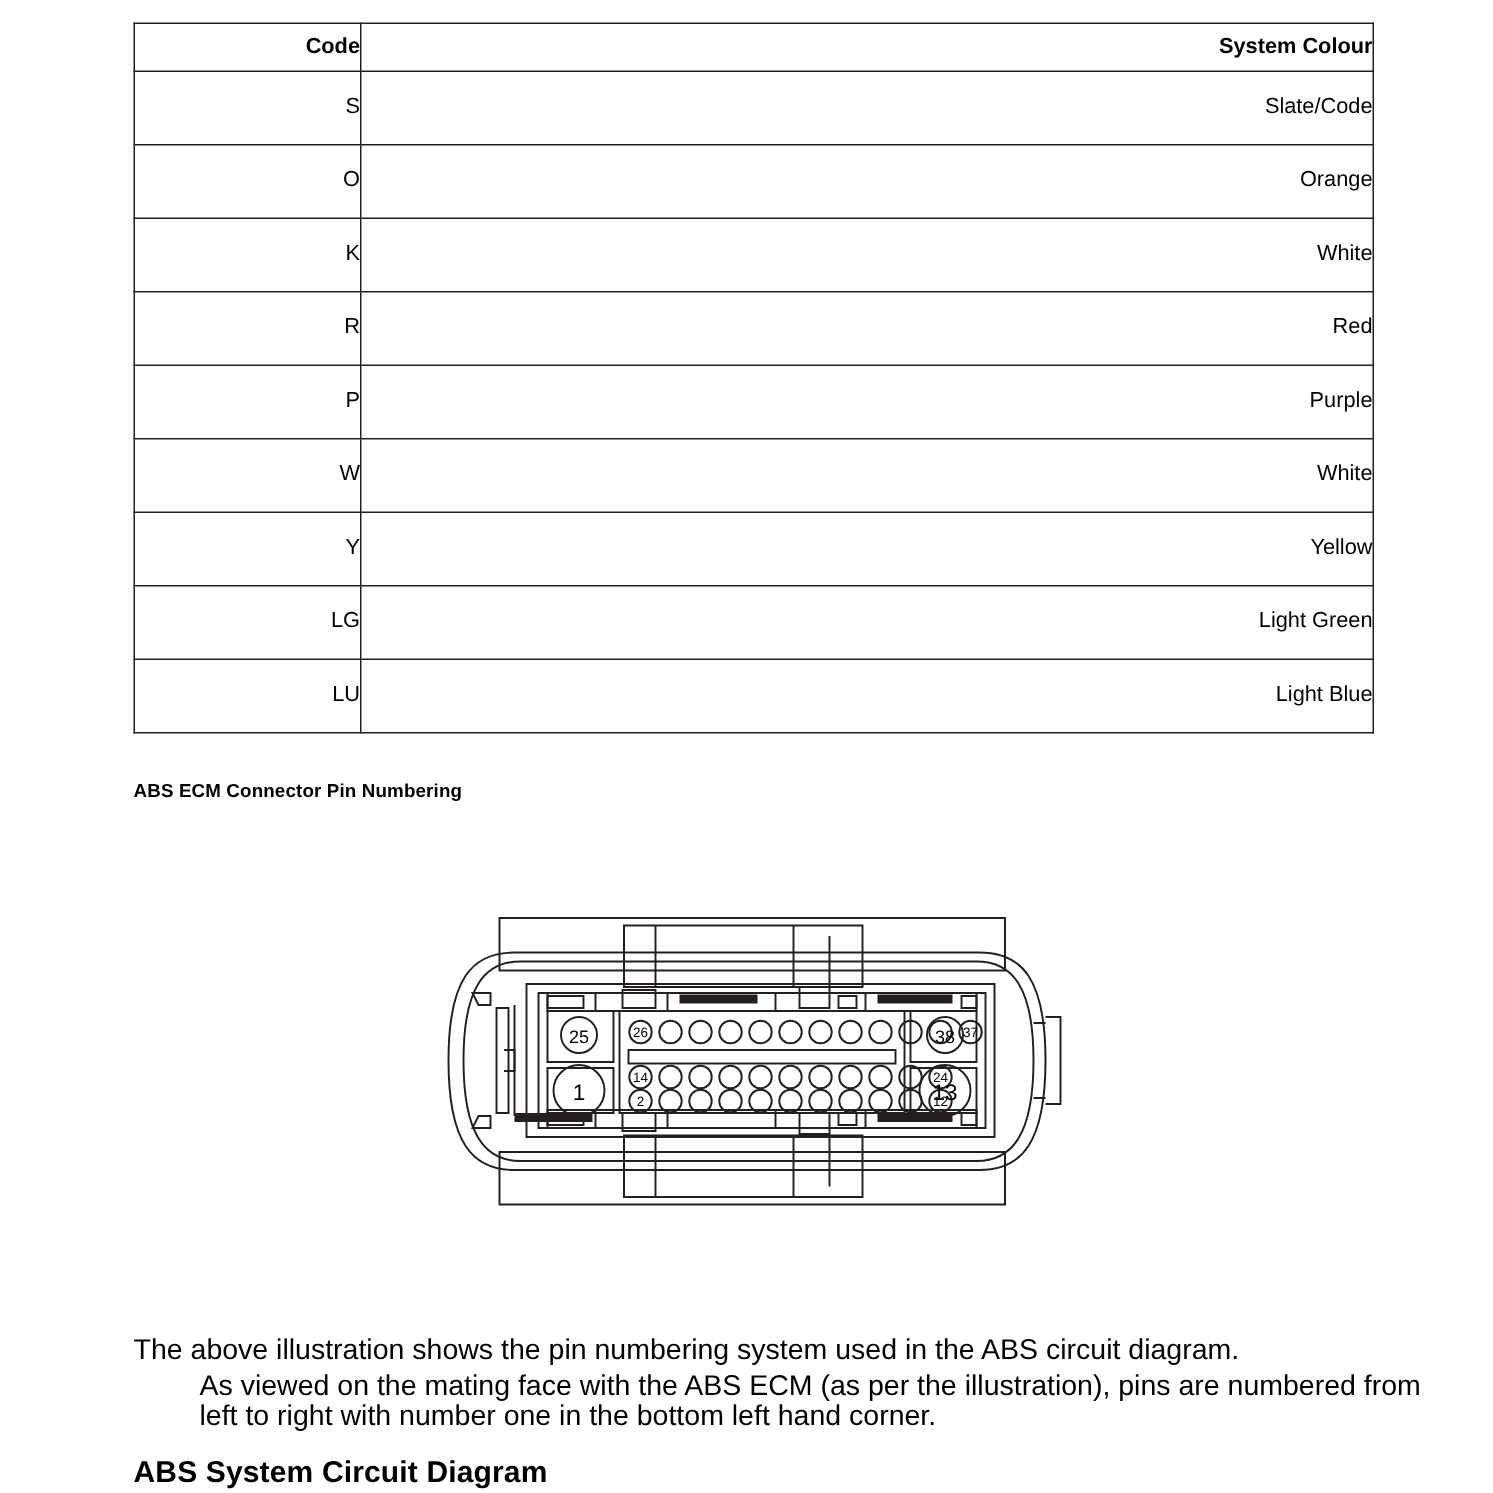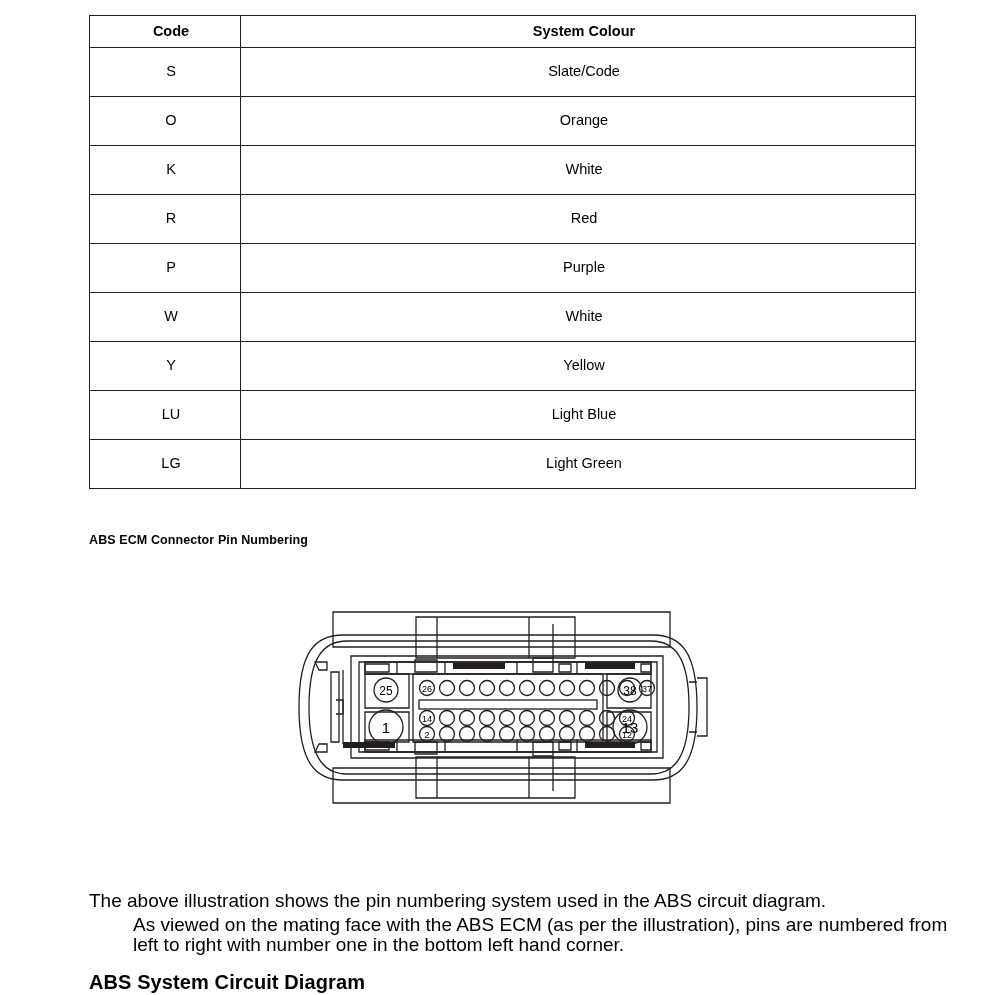--- a/index.html
+++ b/index.html
@@ -25,38 +25,38 @@
     border-collapse: collapse;
     table-layout: fixed;
   }
   .wiring-table td, .wiring-table th {
     border: 1px solid #231f20;
     padding: 0 0 0 12px;
     height: 48px;
     vertical-align: middle;
     font-size: 14.5px;
     font-weight: normal;
-    text-align: center;
+    text-align: right;
     line-height: 1.2;
   }
   .wiring-table th {
     font-weight: bold;
     height: 31px;
   }
   .col-code { width: 138px; }
 
   
   .section-heading {
     position: absolute;
     font-size: 12.5px;
     font-weight: bold;
     letter-spacing: 0.1px;
     white-space: nowrap;
   }
-  #heading-pin-numbering { left: 89px; top: 533px; }
+  #heading-pin-numbering { left: 89px; top: 520px; }
   #heading-circuit-diagram {
     left: 89px;
     top: 971px;
     font-size: 20px;
   }
 
   
   .body-text {
     position: absolute;
     font-size: 19px;
@@ -127,26 +127,26 @@
     </tr>
     <tr>
       <td>W</td>
       <td>White</td>
     </tr>
     <tr>
       <td>Y</td>
       <td>Yellow</td>
     </tr>
     <tr>
+      <td>LG</td>
+      <td>Light Green</td>
+    </tr>
+    <tr>
       <td>LU</td>
       <td>Light Blue</td>
-    </tr>
-    <tr>
-      <td>LG</td>
-      <td>Light Green</td>
     </tr>
   </tbody>
 </table>
 
 <div class="section-heading" id="heading-pin-numbering">ABS ECM Connector Pin Numbering</div>
 
 <div id="connector-figure">
   <svg width="425" height="215" viewBox="0 0 425 215" xmlns="http://www.w3.org/2000/svg">
     <g fill="none" stroke="#231f20" stroke-width="1.3">
 

